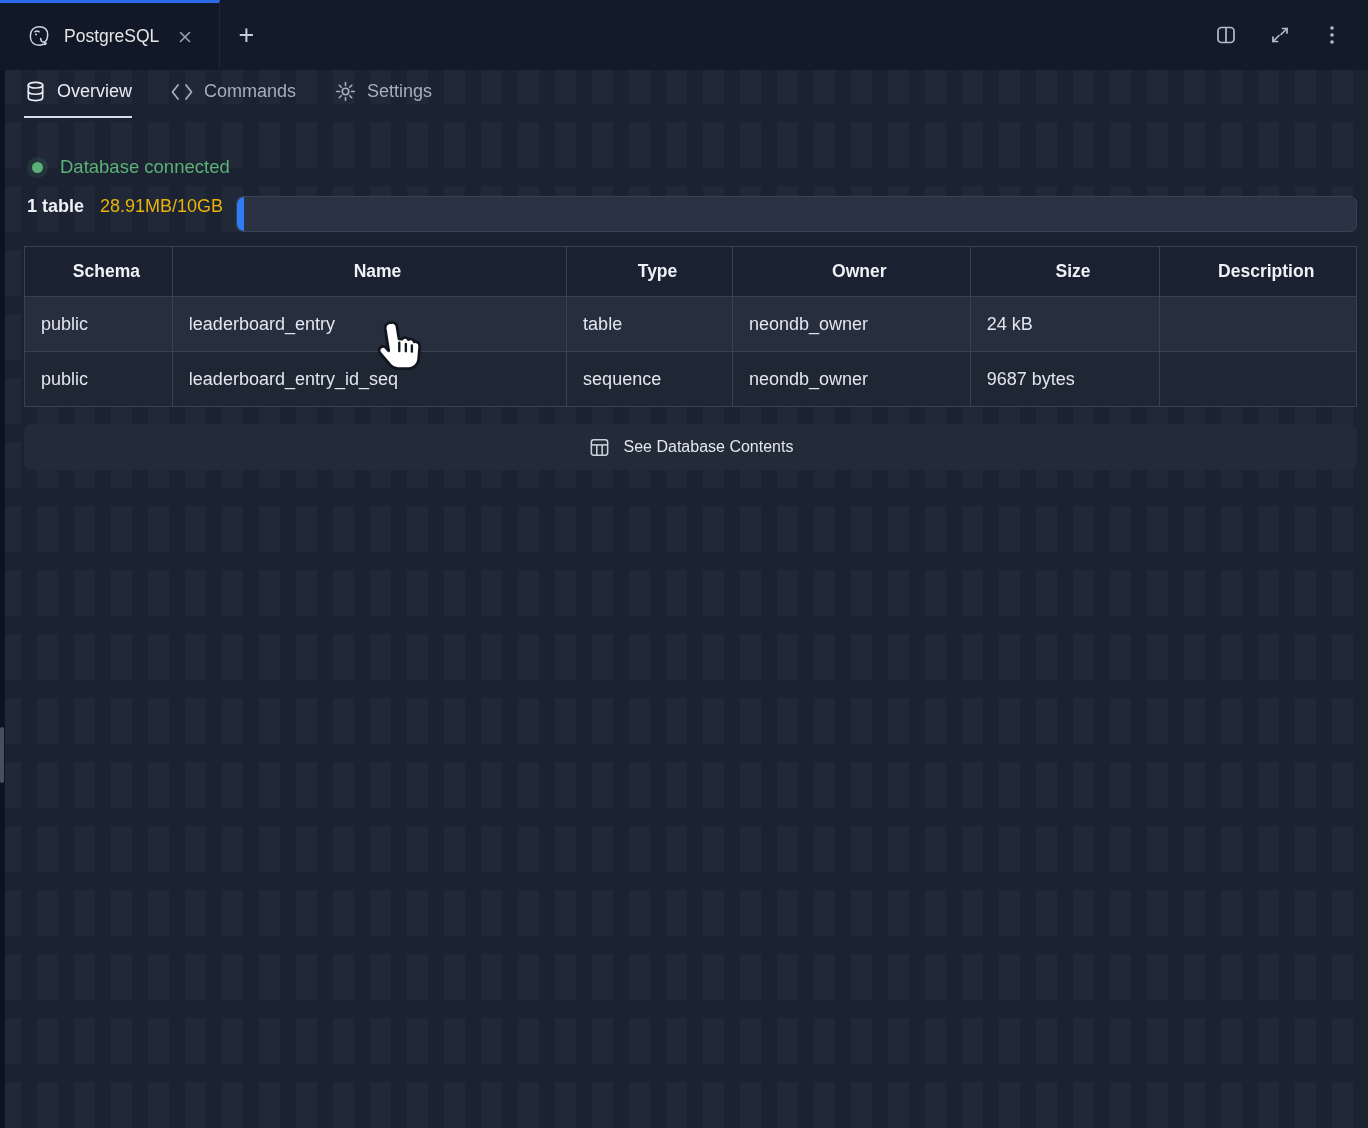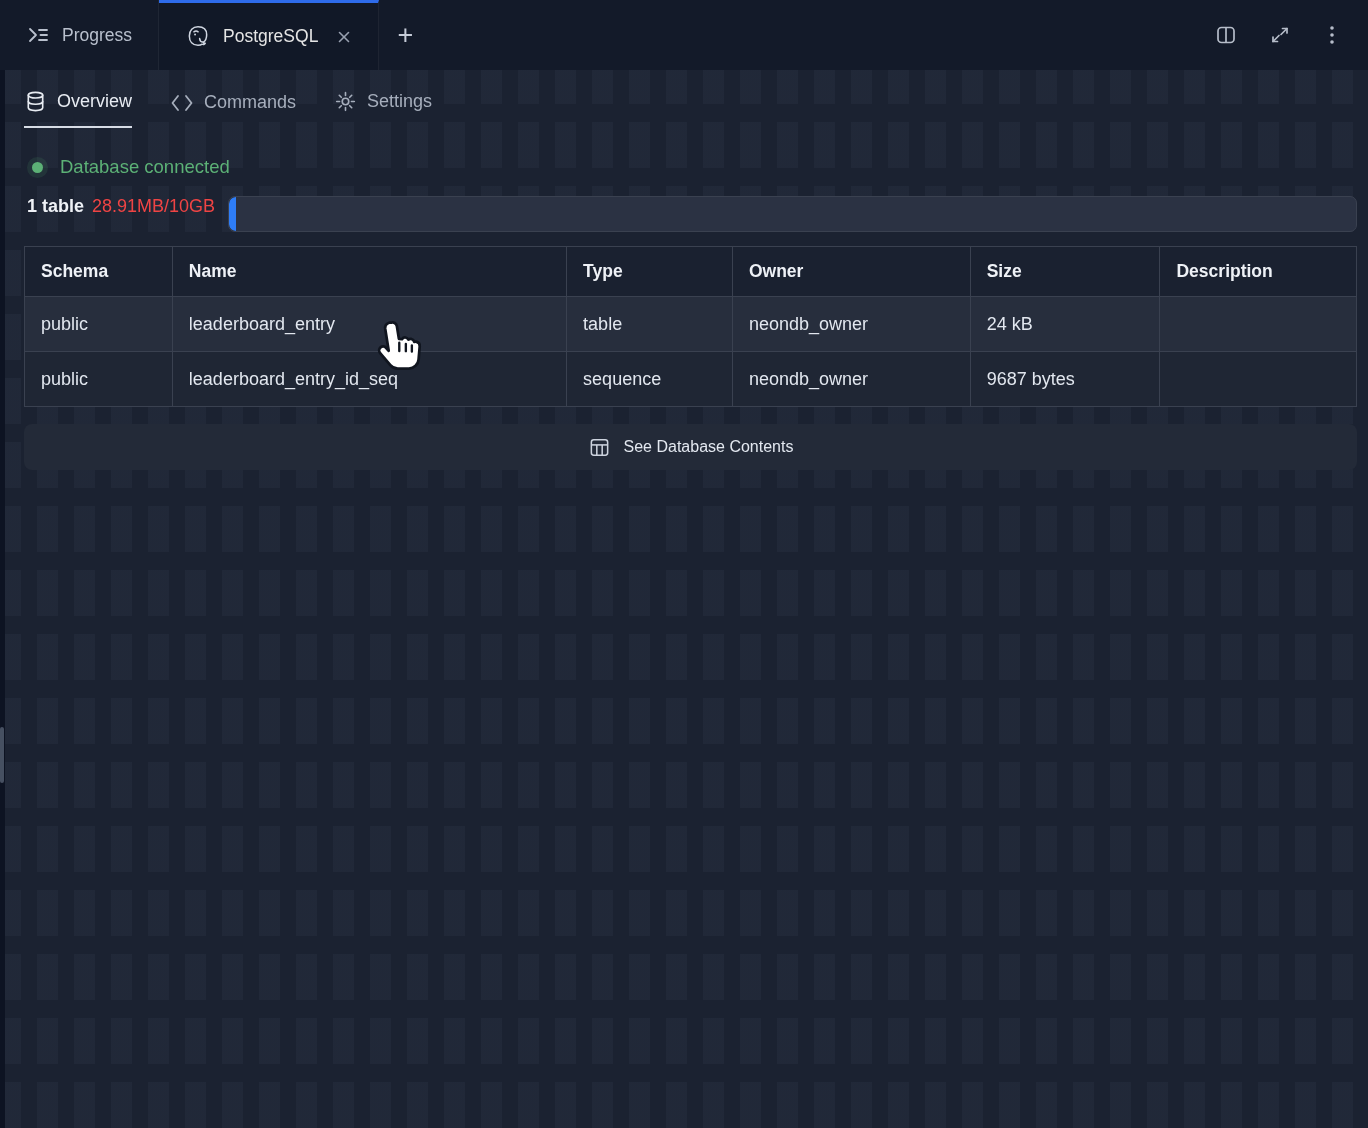--- a/index.html
+++ b/index.html
@@ -40,21 +40,21 @@
   }
   .tab-actions {
     margin-left:auto; display:flex; align-items:center; gap:30px;
     padding-right:26px; color:#b6bdc9;
   }
   .tab-actions .act { display:flex; align-items:center; cursor:pointer; }
 
   
   .subtabs {
     position:absolute; top:70px; left:0; right:0; height:58px;
-    display:flex; align-items:flex-end; gap:38px;
+    display:flex; align-items:center; gap:38px;
     padding:0 0 0 24px;
   }
   .subtab {
     display:flex; align-items:center; gap:10px;
     font-size:18px; color:#a6aebc; cursor:pointer;
     padding-bottom:13px; border-bottom:2px solid transparent;
   }
   .subtab.active { color:#e8ecf2; border-bottom-color:#d7dce5; }
   .subtab svg { flex:0 0 auto; }
 
@@ -69,42 +69,42 @@
     box-shadow:0 0 0 5px rgba(92,177,118,0.12);
   }
   .status-text { color:#5cb176; font-size:18.5px; }
 
   
   .usage-row {
     position:absolute; top:196px; left:24px; right:11px; height:28px;
     display:flex; 
   }
   .usage-tables { font-size:18px; font-weight:700; color:#eef1f6; margin-left:3px; }
-  .usage-quota  { font-size:18px; color:#ef4444; margin-left:8px; }
+  .usage-quota  { font-size:18px; color:#eab308; margin-left:16px; }
   .usage-bar {
     flex:1; height:36px; margin-left:13px;
     background:#2b3243; border:1px solid #3a4150; border-radius:7px;
     position:relative; overflow:hidden;
   }
   .usage-fill {
     position:absolute; left:0; top:0; bottom:0; width:7px;
     background:#2e7df7; border-radius:7px 0 0 7px;
   }
 
   
   .db-table-wrap { position:absolute; top:246px; left:24px; right:11px; }
   table.db {
     width:100%; border-collapse:collapse; table-layout:fixed;
     border:1px solid #3a4150;
   }
   table.db th, table.db td {
     border:1px solid #3a4150;
     padding:0 0 0 16px; text-align:left; vertical-align:middle;
   }
-  table.db th { height:50px; font-size:17.5px; font-weight:700; color:#eef1f6; background:#1a2130; }
+  table.db th { height:50px; font-size:17.5px; font-weight:700; color:#eef1f6; background:#1a2130;text-align:center; }
   table.db td { height:55px; font-size:18px; font-weight:400; color:#e2e7ef; }
   tr.row-default td { background:#1f2634; }
   tr.row-hover   td { background:#272e3d; }
   .col-schema{width:11.1%;} .col-name{width:29.6%;} .col-type{width:12.45%;}
   .col-owner{width:17.85%;} .col-size{width:14.25%;} .col-desc{width:14.75%;}
 
   
   .contents-btn {
     position:absolute; top:424px; left:24px; right:11px; height:46px;
     background:#232a38; border:none; border-radius:8px;
@@ -125,31 +125,20 @@
 </style>
 </head>
 <body>
 
 <div class="left-edge"></div>
 <div class="left-handle"></div>
 <div class="top-pill"></div>
 
 <div class="tabbar">
 
-  <div class="tab">
-    <span class="ticon">
-      <svg width="24" height="24" viewBox="0 0 24 24" fill="none" stroke="#b9c0cd" stroke-width="1.8" stroke-linecap="round" stroke-linejoin="round">
-        <polyline points="4,6 10,12 4,18"></polyline>
-        <line x1="13" y1="7" x2="21" y2="7"></line>
-        <line x1="14.5" y1="12" x2="21" y2="12"></line>
-        <line x1="13" y1="17" x2="21" y2="17"></line>
-      </svg>
-    </span>
-    <span>Progress</span>
-  </div>
 
 
   <div class="tab active">
     <span class="ticon">
       <svg width="26" height="26" viewBox="0 0 24 24" fill="none" stroke="#cfd5e0" stroke-width="1.4" stroke-linecap="round" stroke-linejoin="round">
         <path d="M12 2.6c5 0 8 2.8 8 7.3 0 3.2-1.3 5.8-3.1 7 .3.9 1 1.1 1.8.9-.5 1.1-1.9 1.4-2.9.8-.9.7-2.1 1.1-3.8 1.1-4.9 0-8-3.4-8-8.6C4 5.7 7.2 2.6 12 2.6z"></path>
         <path d="M8.2 7.2c1.2-.9 2.8-.9 3.9 0"></path>
         <circle cx="9.3" cy="9.6" r="0.9" fill="#cfd5e0" stroke="none"></circle>
         <path d="M13.5 13.5c.2 2 1.6 3.2 3.2 3.1"></path>
       </svg>

